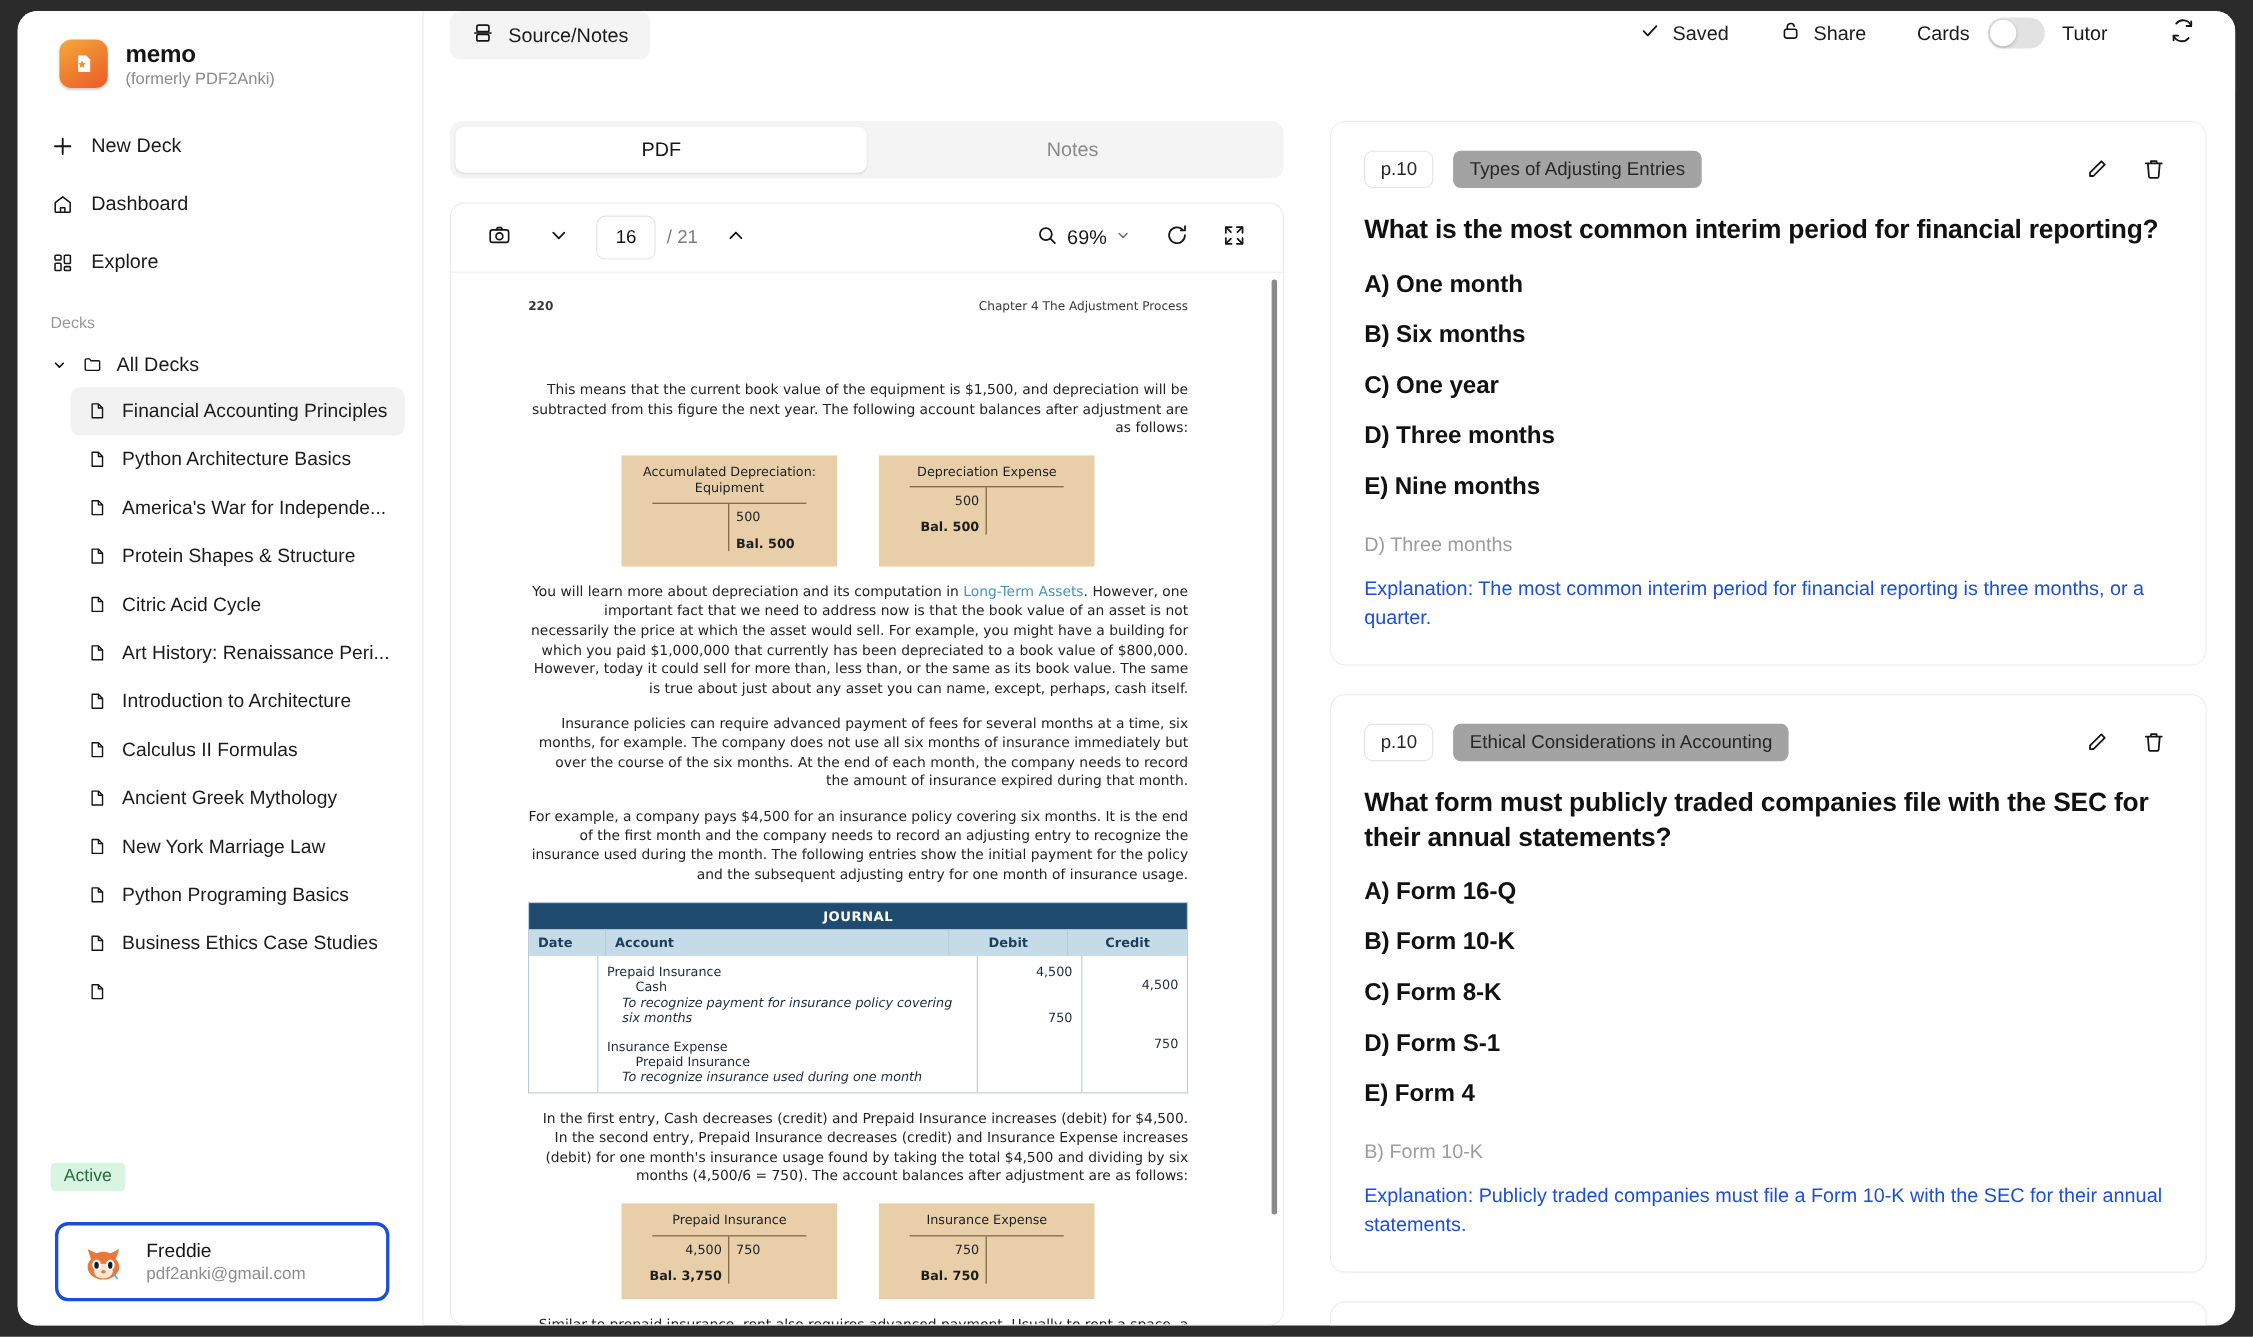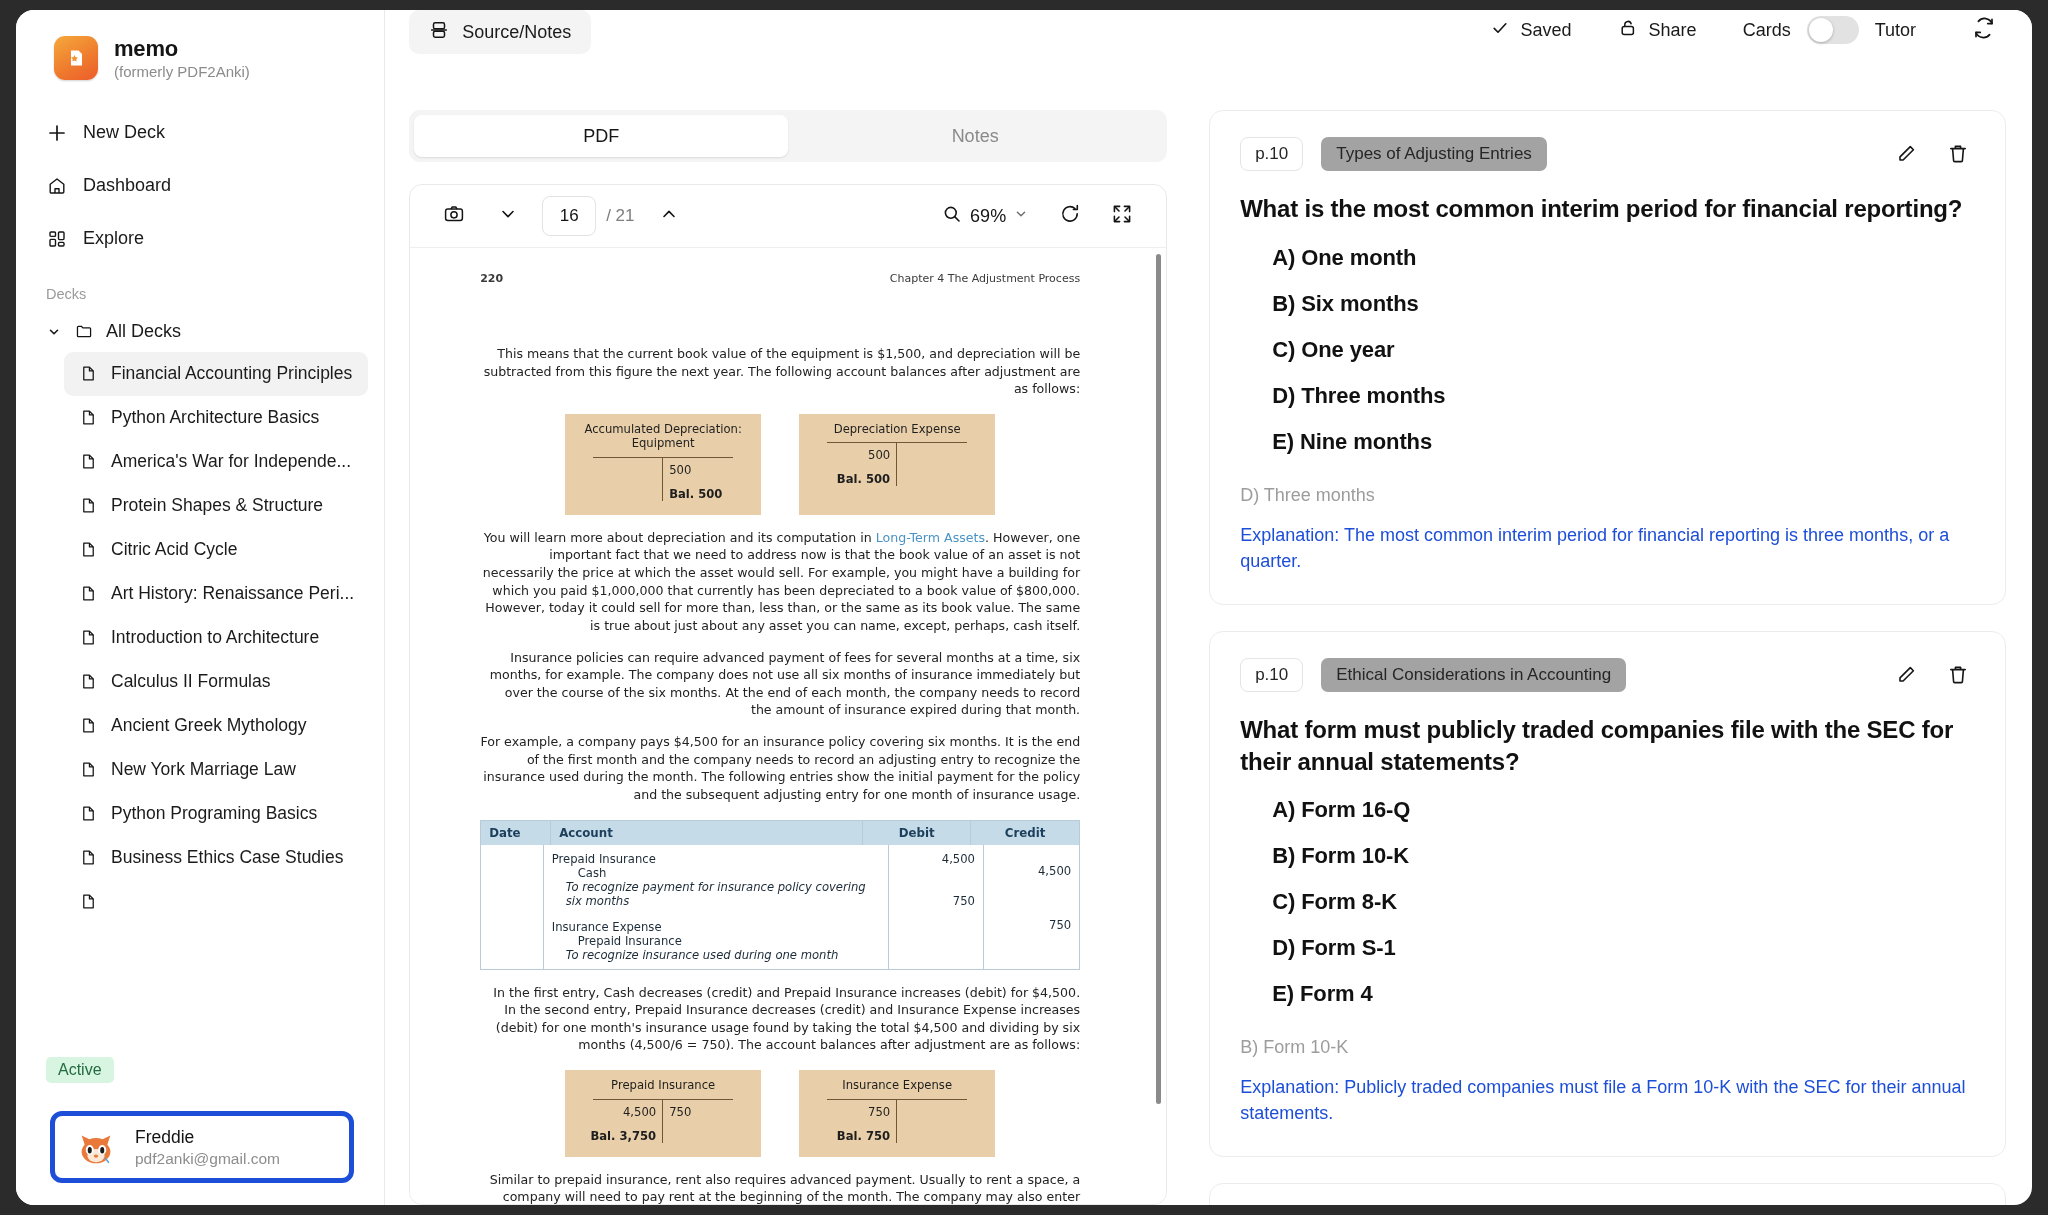--- a/index.html
+++ b/index.html
@@ -75,21 +75,21 @@
   .deck-item.active { background: #f2f2f2; }
   .deck-ico { width: 20px; height: 20px; flex: 0 0 auto; display:flex; align-items:center; justify-content:center; }
 
   .active-badge {
     position: absolute; left: 30px; bottom: 122px;
     background: #d7f5e0; color: #246b3f;
     font-size: 16px; padding: 4px 12px; border-radius: 5px;
   }
   .user-card {
     position: absolute; left: 34px; bottom: 22px; right: 30px;
-    height: 72px; border: 5px solid #1d4ed8; border-radius: 12px;
+    height: 72px; border: 3px solid #1d4ed8; border-radius: 12px;
     background: #fff; display: flex; align-items: center; gap: 16px;
     padding: 0 18px; cursor: pointer;
   }
   .avatar { width: 46px; height: 46px; flex: 0 0 auto; }
   .user-name { font-size: 17.5px; color: #141414; font-weight: 400; }
   .user-mail { font-size: 15.5px; color: #8d8d8d; margin-top: 2px; }
 
   
   .main { flex: 1 1 auto; display: flex; flex-direction: column; min-width: 0; }
   .topbar {
@@ -246,21 +246,21 @@
     font-size: 17px; color: #262626; padding: 7px 15px;
   }
   .card-head-gap { flex: 1 1 auto; }
   .icon-btn { width: 34px; height: 34px; display: flex; align-items: center; justify-content: center; cursor: pointer; border-radius: 7px; }
   .q-text {
     font-size: 24px; font-weight: 700; color: #111; line-height: 1.32;
     margin-top: 22px; letter-spacing: -.2px;
   }
   .opt {
     font-size: 22px; font-weight: 700; color: #111;
-    margin-top: 20px; letter-spacing: -.1px; margin-left: 32px;
+    margin-top: 20px; letter-spacing: -.1px;
   }
   .ans { font-size: 18px; color: #9c9c9c; margin-top: 30px; }
   .expl { font-size: 18px; color: #1d4ed8; margin-top: 16px; line-height: 1.45; }
 </style>
 </head>
 <body>
 
 <div class="app-frame">
 
   <aside class="sidebar">
@@ -641,20 +641,21 @@
                   </div>
                 </div>
               </div>
 
               <p class="pdf-p"><span>You will learn more about depreciation and its computation in </span><span class="pdf-link">Long-Term Assets</span><span>. However, one important fact that we need to address now is that the book value of an asset is not necessarily the price at which the asset would sell. For example, you might have a building for which you paid $1,000,000 that currently has been depreciated to a book value of $800,000. However, today it could sell for more than, less than, or the same as its book value. The same is true about just about any asset you can name, except, perhaps, cash itself.</span></p>
 
               <p class="pdf-p">Insurance policies can require advanced payment of fees for several months at a time, six months, for example. The company does not use all six months of insurance immediately but over the course of the six months. At the end of each month, the company needs to record the amount of insurance expired during that month.</p>
               <p class="pdf-p">For example, a company pays $4,500 for an insurance policy covering six months. It is the end of the first month and the company needs to record an adjusting entry to recognize the insurance used during the month. The following entries show the initial payment for the policy and the subsequent adjusting entry for one month of insurance usage.</p>
 
               <div class="journal">
+                <div class="j-title">JOURNAL</div>
                 <div class="j-head">
                   <div class="c-date">Date</div>
                   <div class="c-acct">Account</div>
                   <div class="c-deb">Debit</div>
                   <div class="c-cre">Credit</div>
                 </div>
                 <div class="j-body">
                   <div class="c-date">&nbsp;</div>
                   <div class="c-acct">
                     <div>Prepaid Insurance</div>

